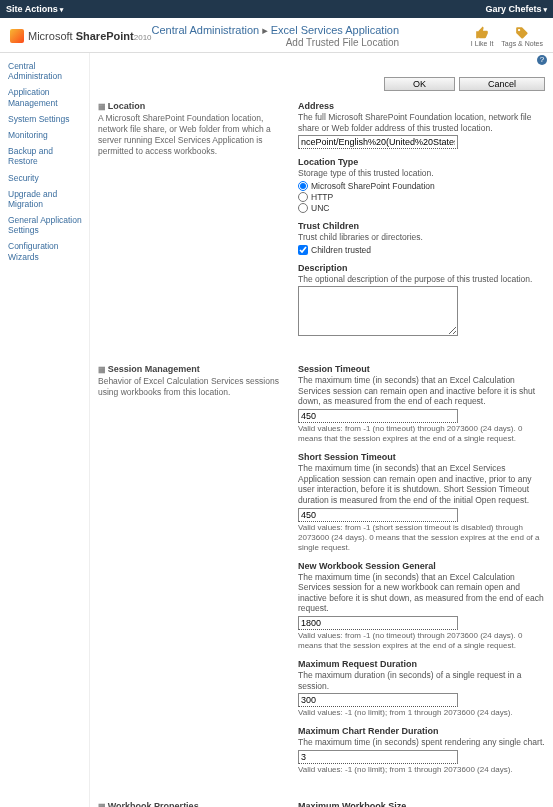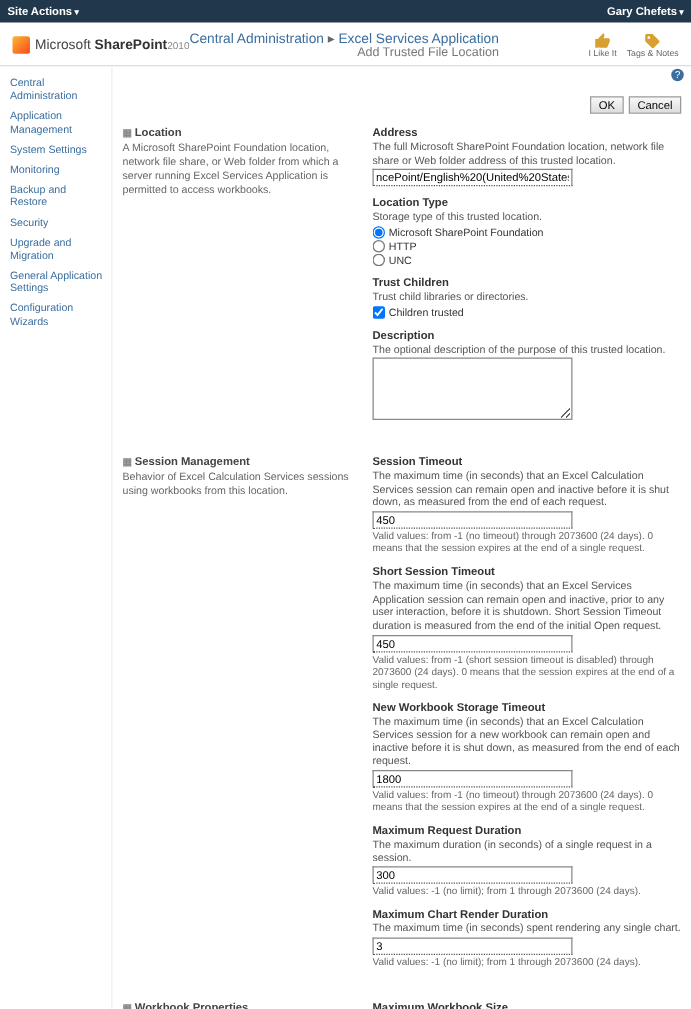--- a/index.html
+++ b/index.html
@@ -19,21 +19,21 @@
 .subtitle { font-size: 10px; color: #777; text-align: right; }
 .header-actions { margin-left: auto; display: flex; gap: 8px; }
 .ha-item { display: flex; flex-direction: column; align-items: center; font-size: 7px; color: #666; }
 .ha-item svg { width: 14px; height: 14px; }
 .layout { display: flex; }
 .sidebar { width: 90px; padding: 8px 4px 4px 8px; border-right: 1px solid #eee; }
 .sidebar a { display: block; color: #3b6e9f; font-size: 8.5px; margin-bottom: 6px; text-decoration: none; line-height: 1.2; }
 .main { flex: 1; padding: 6px 8px 20px; position: relative; }
 .help-icon { position: absolute; right: 6px; top: 2px; width: 10px; height: 10px; border-radius: 50%; background: #3b6e9f; color: #fff; font-size: 8px; text-align: center; line-height: 10px; }
 .btn-row { display: flex; justify-content: flex-end; gap: 4px; margin: 18px 0 10px; }
-.btn { border: 1px solid #999; background: linear-gradient(#f8f8f8,#ddd); padding: 1px 6px; font-size: 9px; cursor: pointer; }
+.btn { border: 1px solid #999; background: linear-gradient(#f8f8f8,#ddd); padding: 1px 28px; font-size: 9px; cursor: pointer; }
 .section { display: flex; margin-bottom: 18px; }
 .section-left { width: 200px; padding-right: 10px; }
 .section-left h3 { font-size: 9px; font-weight: bold; color: #444; margin-bottom: 2px; }
 .section-left h3::before { content: "▦ "; color: #888; font-size: 8px; }
 .section-left .desc { font-size: 8.5px; color: #666; line-height: 1.3; }
 .section-right { flex: 1; }
 .field { margin-bottom: 8px; }
 .field-label { font-size: 9px; font-weight: bold; color: #333; }
 .field-hint { font-size: 8.5px; color: #555; line-height: 1.25; margin: 1px 0 2px; }
 .field input[type=text] { width: 160px; font-size: 9px; border: 1px solid #888; border-bottom: 1px dotted #555; padding: 1px 2px; }
@@ -152,21 +152,21 @@
           <input type="text" value="450" style="">
           <div class="note">Valid values: from -1 (no timeout) through 2073600 (24 days). 0 means that the session expires at the end of a single request.</div>
         </div>
         <div class="field">
           <div class="field-label">Short Session Timeout</div>
           <div class="field-hint">The maximum time (in seconds) that an Excel Services Application session can remain open and inactive, prior to any user interaction, before it is shutdown. Short Session Timeout duration is measured from the end of the initial Open request.</div>
           <input type="text" value="450" style="">
           <div class="note">Valid values: from -1 (short session timeout is disabled) through 2073600 (24 days). 0 means that the session expires at the end of a single request.</div>
         </div>
         <div class="field">
-          <div class="field-label">New Workbook Storage Timeout</div>
+          <div class="field-label">New Workbook Session General</div>
           <div class="field-hint">The maximum time (in seconds) that an Excel Calculation Services session for a new workbook can remain open and inactive before it is shut down, as measured from the end of each request.</div>
           <input type="text" value="1800" style="">
           <div class="note">Valid values: from -1 (no timeout) through 2073600 (24 days). 0 means that the session expires at the end of a single request.</div>
         </div>
         <div class="field">
           <div class="field-label">Maximum Request Duration</div>
           <div class="field-hint">The maximum duration (in seconds) of a single request in a session.</div>
           <input type="text" value="300" style="">
           <div class="note">Valid values: -1 (no limit); from 1 through 2073600 (24 days).</div>
         </div>

